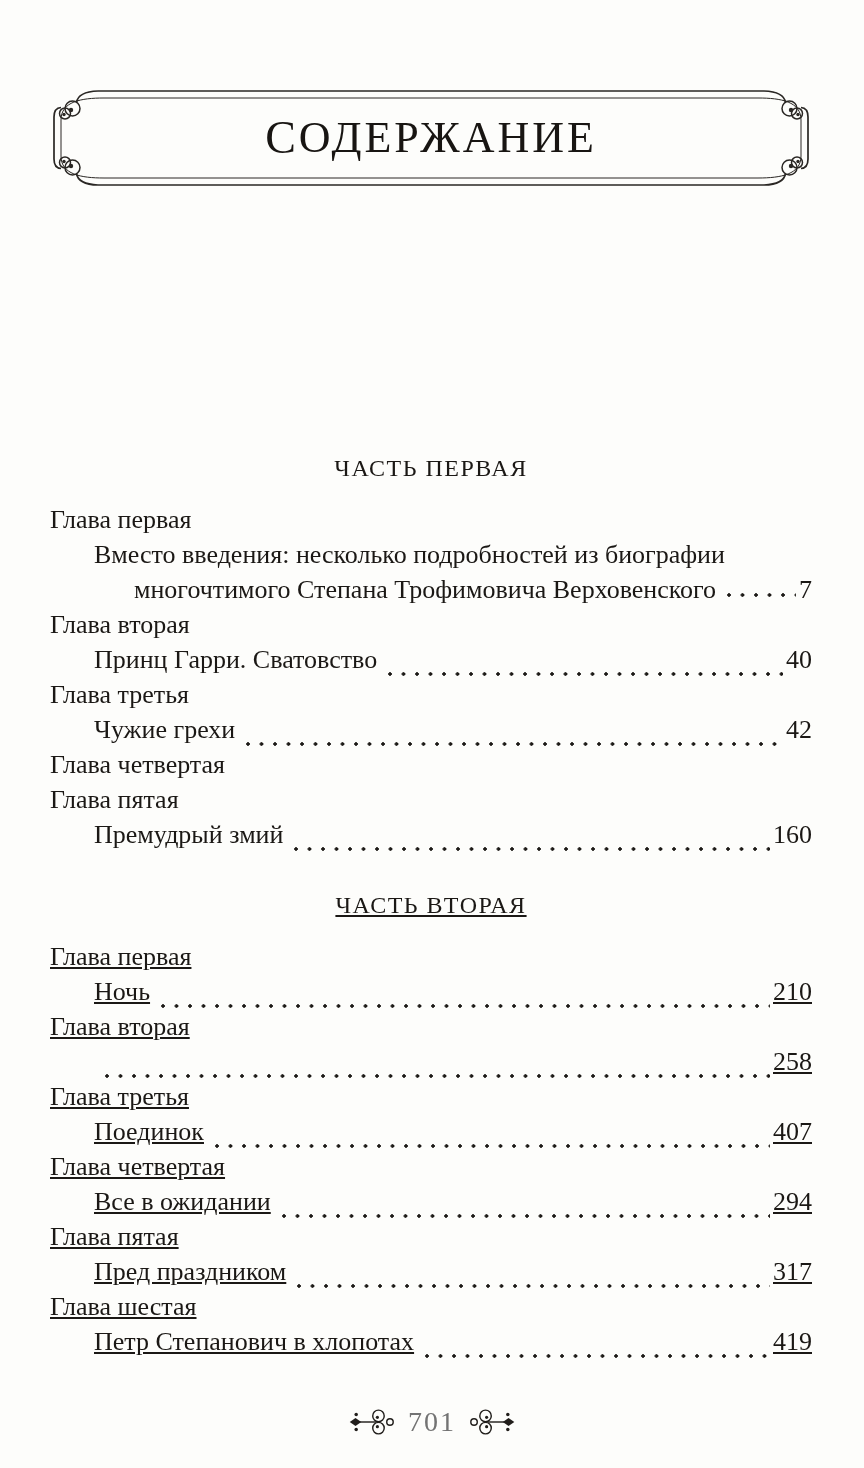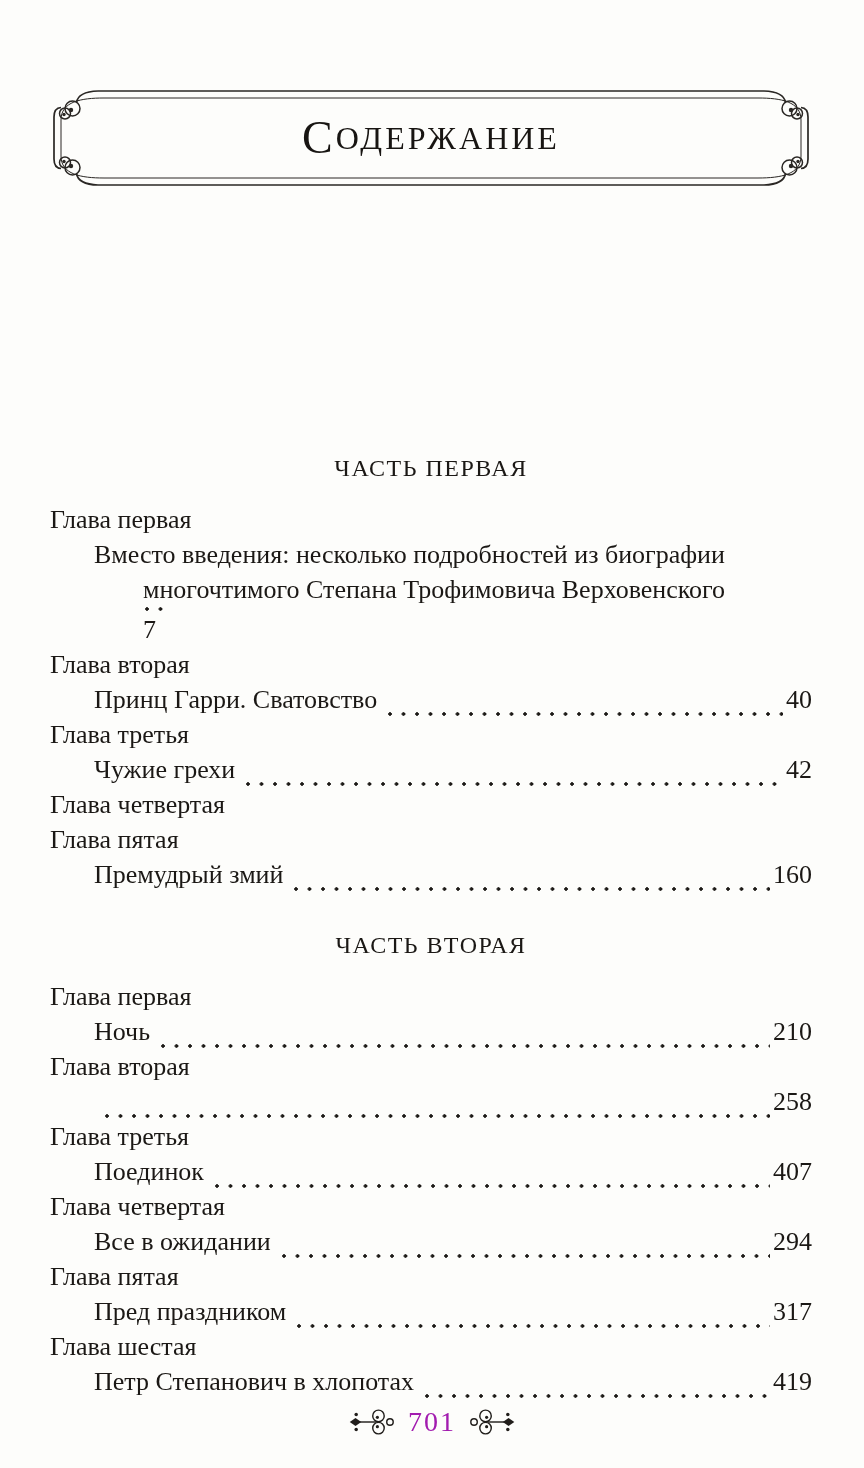--- a/index.html
+++ b/index.html
@@ -16,46 +16,46 @@
   .frame-svg .outer { stroke-width:1.7; }
   .frame-svg .thin  { stroke-width:1.0; }
   .frame-svg circle { stroke-width:1.5; }
   .frame-svg .dot   { fill:#2a2724; stroke:none; }
   .toc-title {
     position:absolute; left:0; top:0; width:100%; height:100%;
     display:flex; align-items:center; justify-content:center;
     letter-spacing:3px; color:#181512;
   }
   .title-initial { font-size:46px; line-height:1; }
-  .title-rest    { font-size:32px; line-height:1; }
+  .title-rest    { font-size:44px; line-height:1; }
 
   
   .toc-main { margin:262px 52px 0 50px; font-size:26px; }
   .part-heading { text-align:center; font-size:24px; letter-spacing:1.5px; line-height:34px; margin-bottom:17px; }
-  .toc-section + .toc-section { margin-top:36px; }
+  .toc-section + .toc-section { margin-top:36px;text-decoration:underline; }
   .toc-chapter { line-height:35px; }
   .toc-line { display:flex; align-items:baseline; line-height:35px; }
   .indent-1 { padding-left:44px;align-items:flex-end; }
-  .indent-2 { padding-left:84px;flex-direction:column; }
+  .indent-2 { padding-left:84px; }
   .line-text { white-space:nowrap; flex:0 0 auto; }
   .italic { font-style:italic; }
   .leader { flex:1 1 auto; min-width:22px; height:5px; position:relative; margin:0 3px 0 9px; }
   .leader::before {
     content:""; position:absolute; left:2px; right:0; bottom:1px; height:4px;
     background-image:radial-gradient(circle at 2px 2px, #1d1a17 1.5px, transparent 2px);
     background-size:13.5px 4px; background-repeat:repeat-x;
   }
   .page-num { flex:0 0 auto; text-align:right; }
 
   
   .page-footer {
     position:absolute; left:0; bottom:30px; width:100%;
     display:flex; align-items:center; justify-content:center; gap:13px;
   }
-  .folio { font-size:28px; letter-spacing:2px; color:#a21caf; }
+  .folio { font-size:28px; letter-spacing:2px; color:#737373; }
   .flourish svg { display:block; }
   .flourish path.ln, .flourish circle.ln { fill:none; stroke:#211e1b; stroke-width:2; }
   .flourish .fill { fill:#211e1b; stroke:none; }
   .mirrored svg { transform:scaleX(-1); }
 </style>
 </head>
 <body>
 
 <div class="page">
 

